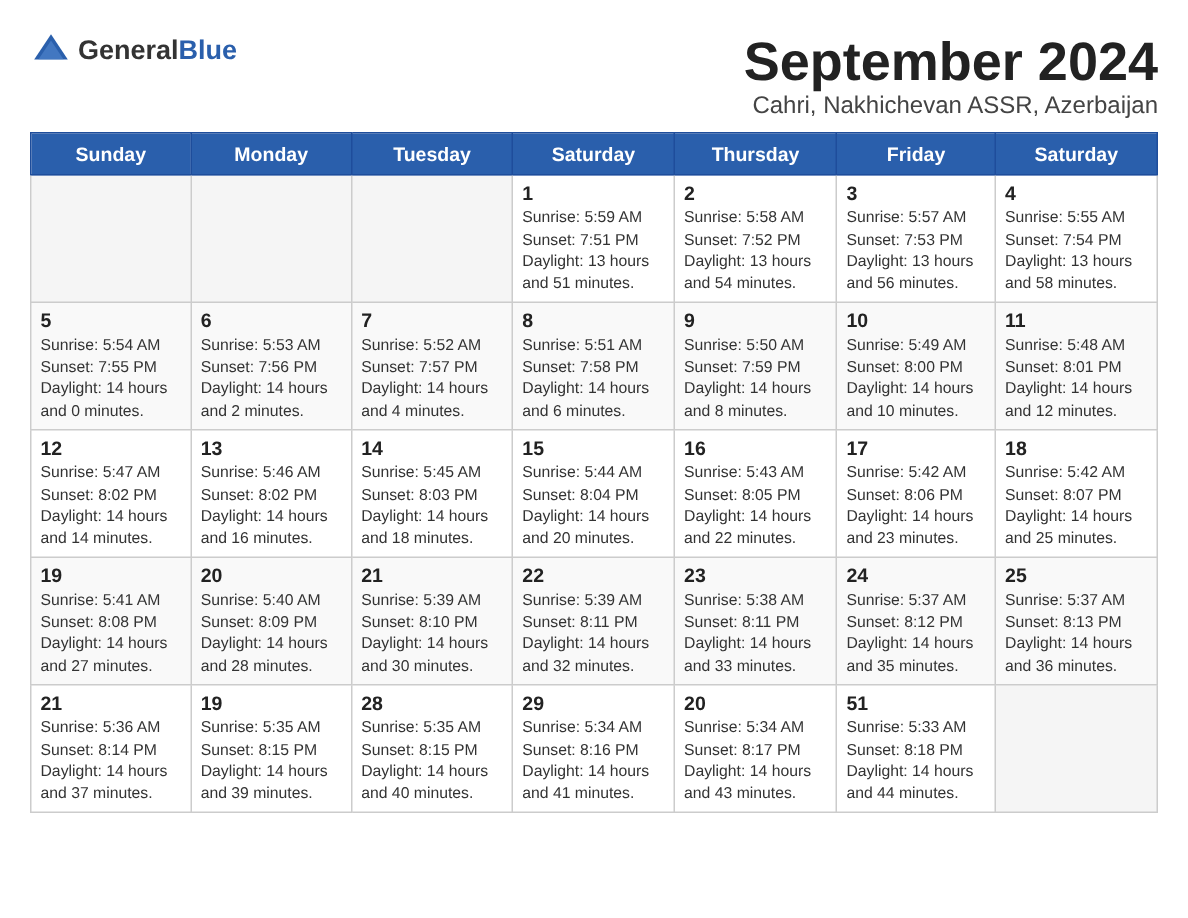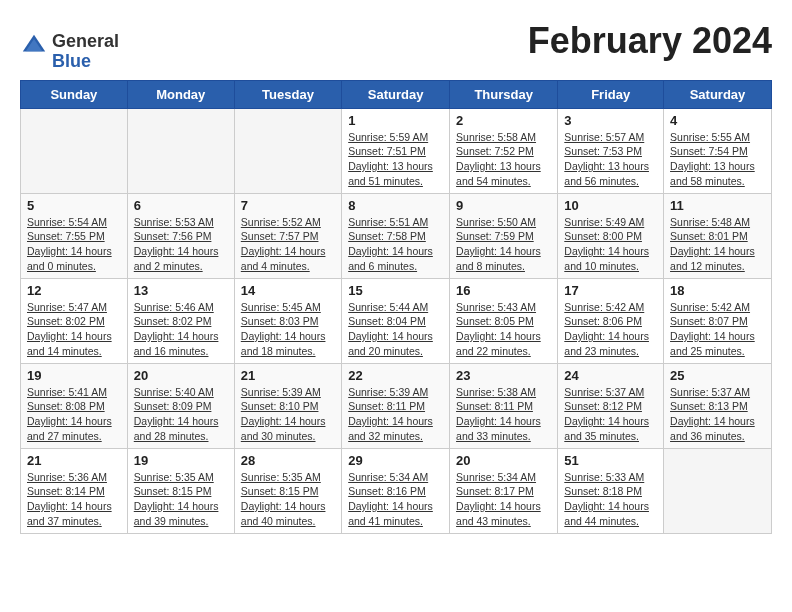--- a/index.html
+++ b/index.html
@@ -15,23 +15,22 @@
       justify-content: space-between;
       align-items: flex-start;
       margin-bottom: 8px;
     }
     .logo {
       display: flex;
       align-items: center;
     }
     .logo-text {
       display: flex;
-      flex-direction: column;
+      flex-direction: row;
       line-height: 1.1;
-      margin-top: 12px;
     }
     .logo-general {
       font-size: 18px;
       font-weight: bold;
       color: #333;
     }
     .logo-blue {
       font-size: 18px;
       font-weight: bold;
       color: #2a5fac;
@@ -82,21 +81,20 @@
     .day-number {
       font-size: 13px;
       font-weight: bold;
       color: #222;
       margin-bottom: 2px;
     }
     .day-info {
       font-size: 10.5px;
       line-height: 1.4;
       color: #333;
-      text-decoration: underline;
     }
     .empty-cell {
       background: #f5f5f5 !important;
     }
     .week-row td {
       height: 85px;
     }
   </style>
 </head>
 <body>
@@ -106,21 +104,22 @@
     <svg class="logo-icon" viewBox="0 0 40 40">
       <polygon points="20,4 36,28 4,28" fill="#2a5fac"></polygon>
       <polygon points="20,10 32,28 8,28" fill="#5a8fd6" opacity="0.5"></polygon>
     </svg>
     <div class="logo-text">
       <span class="logo-general">General</span>
       <span class="logo-blue">Blue</span>
     </div>
   </div>
   <div class="title-area">
-    <div class="month-title">February 2024</div>
+    <div class="month-title">September 2024</div>
+    <div class="location">Cahri, Nakhichevan ASSR, Azerbaijan</div>
   </div>
 </div>
 
 <table class="calendar">
   <thead>
     <tr>
     <th>Sunday</th>
         <th>Monday</th>
         <th>Tuesday</th>
         <th>Saturday</th>

